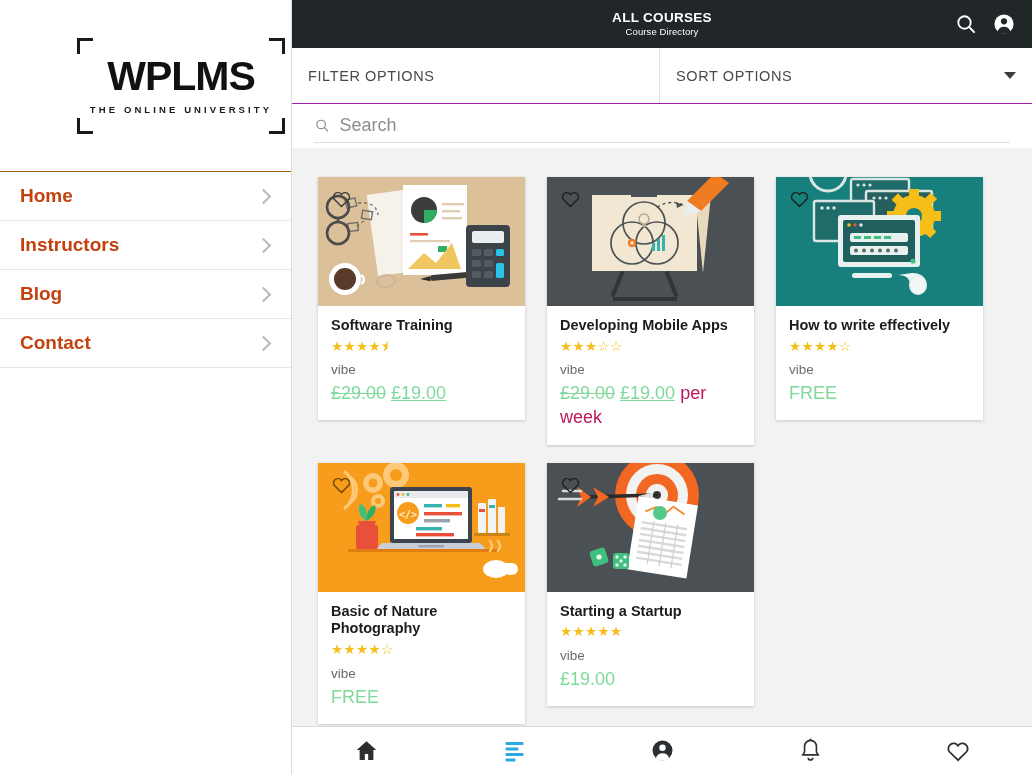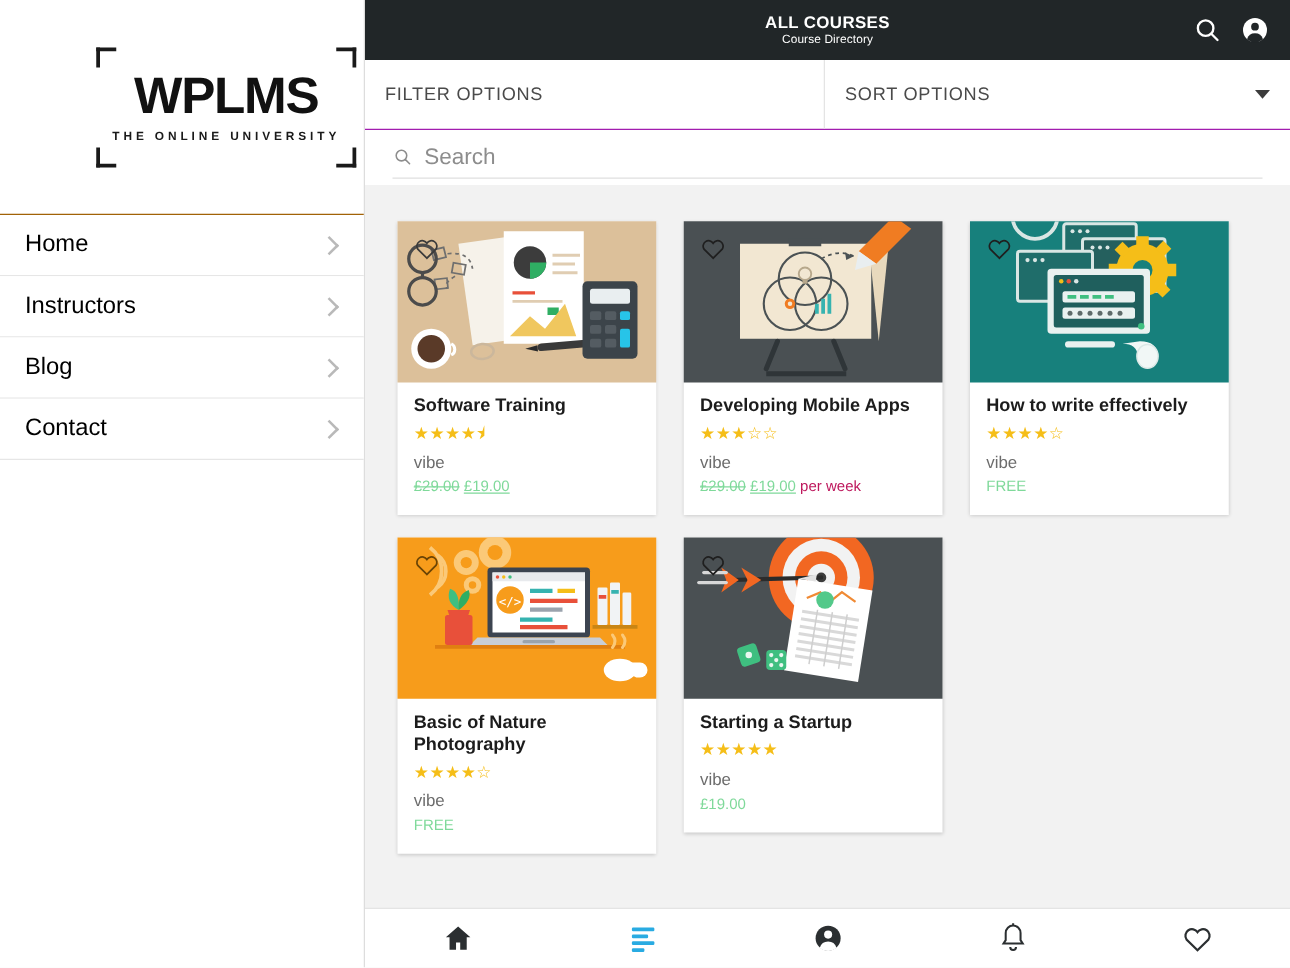--- a/index.html
+++ b/index.html
@@ -40,21 +40,21 @@
     font-weight: bold; margin-top: 7px;
   }
 
   .nav { display: flex; flex-direction: column; }
   .nav-item {
     height: 49px; padding: 0 22px 0 20px;
     display: flex; align-items: center; justify-content: space-between;
     border-bottom: 1px solid #e6e6e6;
     cursor: pointer; background: #fff;
   }
-  .nav-label { font-size: 19px; color: #000000; font-weight: 400; }
+  .nav-label { font-size: 19px; color: #c2410c; font-weight: 700; }
   .chev { width: 11px; height: 11px; border-top: 2px solid #b9b9b9; border-right: 2px solid #b9b9b9;
           transform: rotate(45deg); }
 
   
   .main { flex: 1; display: flex; flex-direction: column; height: 774px; background: #f2f2f2; }
 
   .topbar {
     height: 48px; background: #212628; color: #fff;
     display: flex; align-items: center; position: relative; flex: 0 0 48px;
   }
@@ -82,21 +82,21 @@
   .content { flex: 1; background: #f2f2f2; padding: 13px 0 0 0; overflow: hidden; position: relative; }
   .grid { display: flex; flex-wrap: wrap; gap: 18px 22px; padding: 16px 26px; align-items: flex-start; }
 
   .card { width: 207px; background: #fff; box-shadow: 0 1px 3px rgba(0,0,0,.18); cursor: pointer; }
   .thumb { height: 129px; position: relative; overflow: hidden; }
   .heart-btn { position: absolute; top: 12px; left: 13px; z-index: 3; cursor: pointer; }
   .cbody { padding: 11px 13px 15px 13px; }
   .ctitle { font-size: 14.5px; font-weight: bold; color: #1c1c1c; line-height: 1.22; }
   .stars { margin-top: 5px; font-size: 13.5px; letter-spacing: .4px; color: #f5be18; line-height: 1; }
   .cauthor { margin-top: 9px; font-size: 13.5px; color: #6c6c6c; }
-  .cprice { margin-top: 4px; font-size: 12px; color: #7fd99a; line-height: 1.35; }
+  .cprice { margin-top: 4px; font-size: 18px; color: #7fd99a; line-height: 1.35; }
   .old { text-decoration: line-through; }
   .new { text-decoration: underline; }
   .per { color: #be185d; }
 
   .bottombar {
     height: 48px; background: #fff; border-top: 1px solid #dcdcdc;
     display: flex; align-items: center; flex: 0 0 48px;
   }
   .bnav { flex: 1; display: flex; align-items: center; justify-content: center; cursor: pointer; }
 </style>

